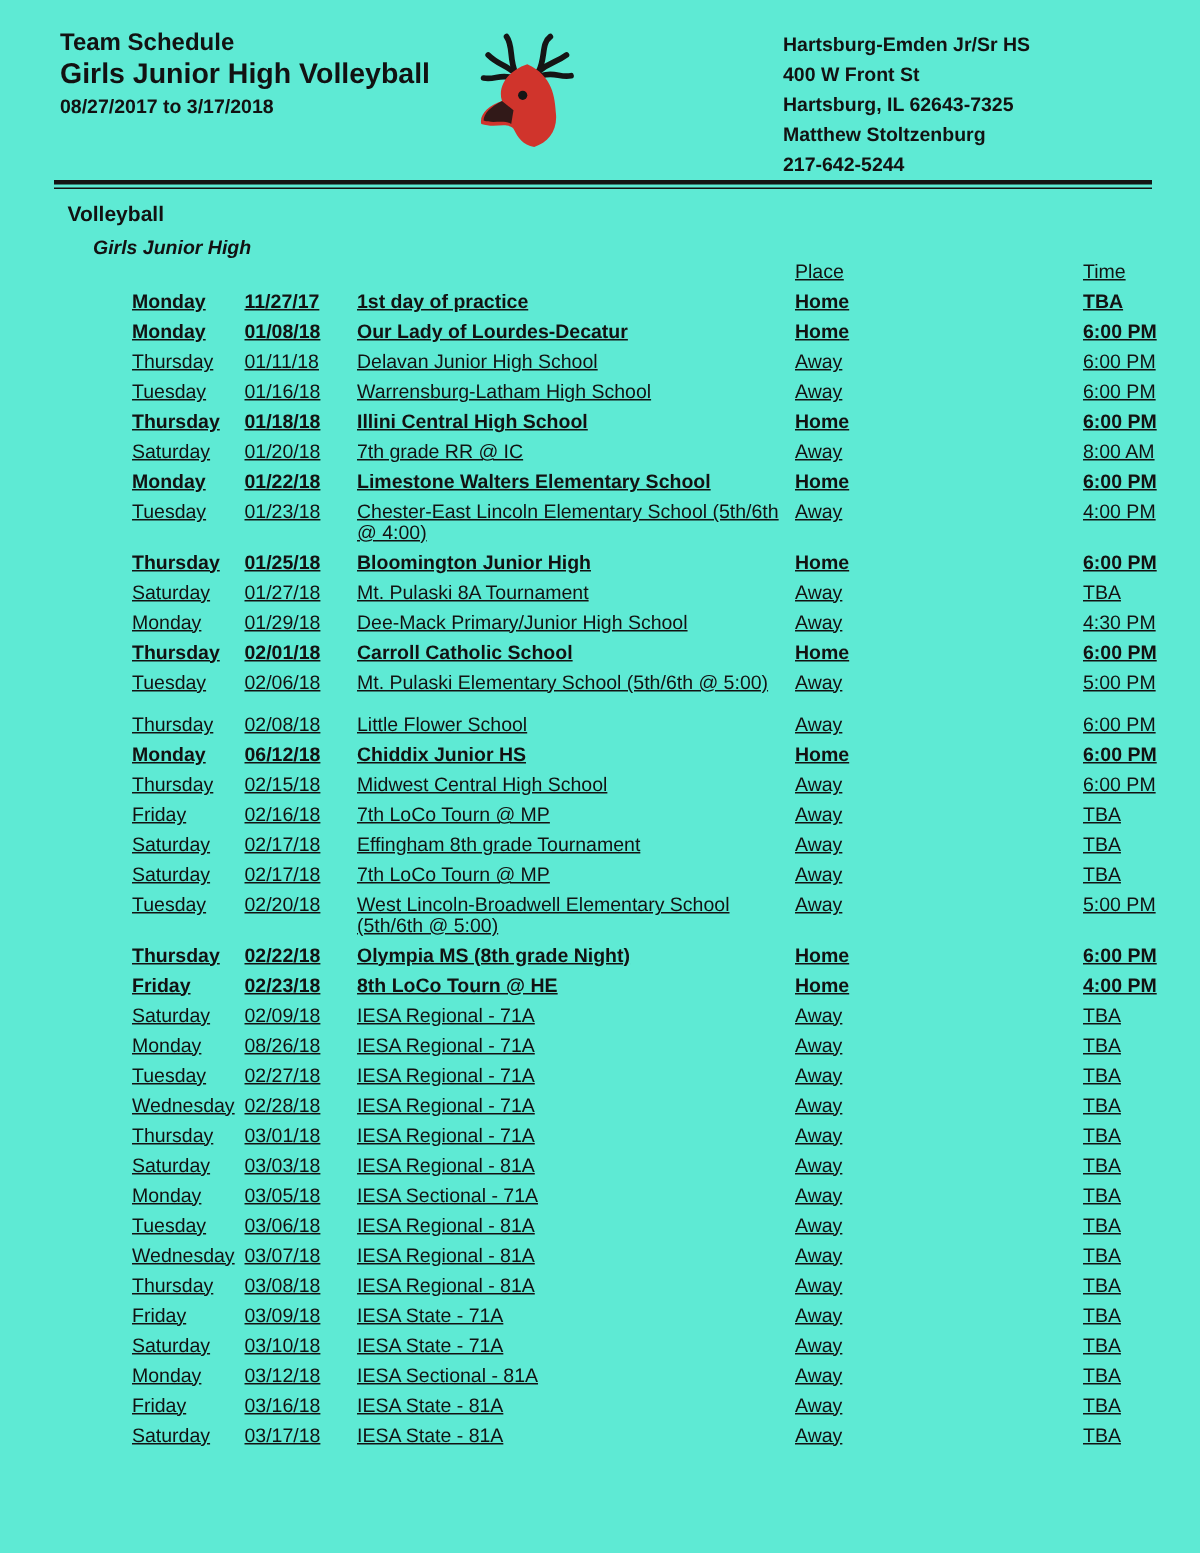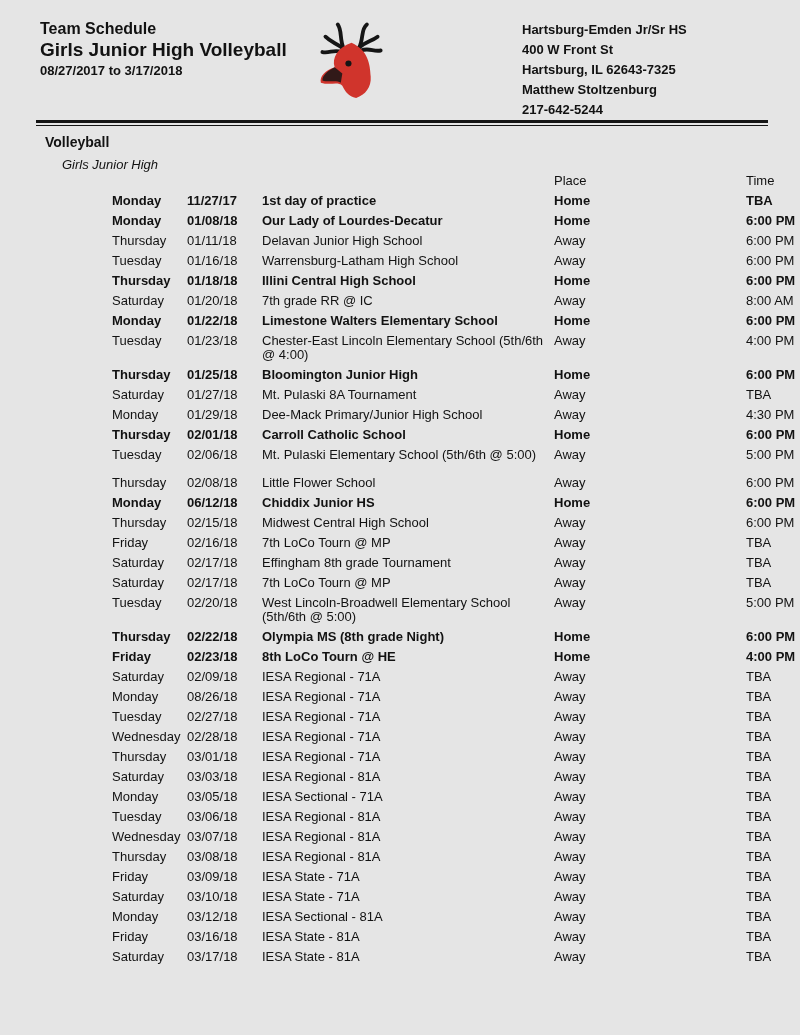--- a/index.html
+++ b/index.html
@@ -1,43 +1,43 @@
 <!DOCTYPE html>
 <html><head>
 <meta charset="utf-8">
 <style>
   * { margin:0; padding:0; box-sizing:border-box; }
   html,body { background:#ffffff; }
   body { font-family:"Liberation Sans", sans-serif; color:#121212; }
-  .page { position:relative; width:800px; height:1035px; background:#e5e5e5; overflow:hidden; }
+  .page { position:relative; width:800px; height:1035px; background:#5eead4; overflow:hidden; }
 
   
   .hdr-left { position:absolute; left:40px; top:18px; }
   .hdr-left .title { font-size:16px; font-weight:bold; line-height:21px; }
   .hdr-left .subtitle { font-size:19px; font-weight:bold; line-height:21px; }
   .hdr-left .range { font-size:13px; font-weight:bold; line-height:21px; }
 
   .logo-wrap { position:absolute; left:300px; top:12px; width:100px; height:100px;
                display:flex; align-items:center; justify-content:center; }
 
   .hdr-right { position:absolute; left:522px; top:20px; }
   .hdr-right div { font-size:13px; font-weight:bold; line-height:20px; }
 
   
   .rule { position:absolute; left:36px; top:120px; width:732px; border-top:3px solid #151515; }
   .rule::after { content:""; display:block; margin-top:2px; border-top:1px solid #151515; }
 
   
   .sport { position:absolute; left:45px; top:134px; font-size:14px; font-weight:bold; }
-  .team  { position:absolute; left:62px; top:157px; font-size:13px; font-weight:normal; font-style:italic; }
+  .team  { position:absolute; left:62px; top:157px; font-size:13px; font-weight:bold; font-style:italic; }
 
   
   .table { position:absolute; left:0; top:174px; width:800px; }
   .row { display:grid; grid-template-columns:75px 75px 292px 192px 86px;
-         padding-left:112px; font-size:13px; line-height:13.5px; margin-bottom:6.5px; }
+         padding-left:88px; font-size:13px; line-height:13.5px; margin-bottom:6.5px;text-decoration:underline; }
   .row.bold { font-weight:bold; }
   .cell { padding-right:6px; }
   .header-row { font-size:13px; }
 </style>
 </head>
 <body>
 
 <div class="page">
 
   <div class="hdr-left">

